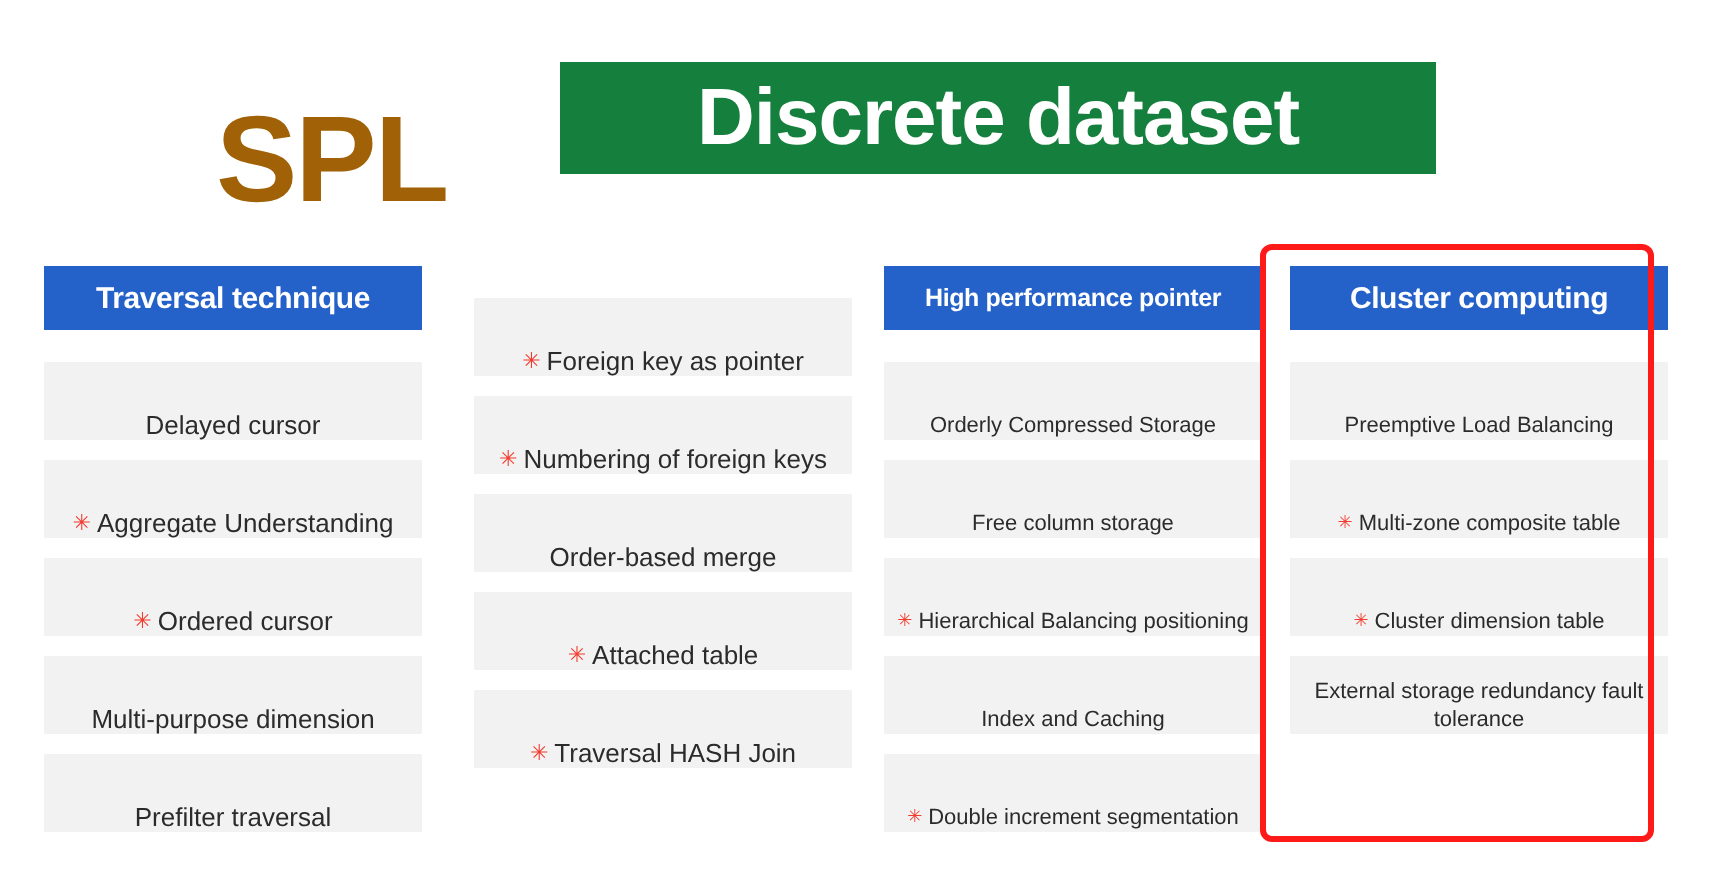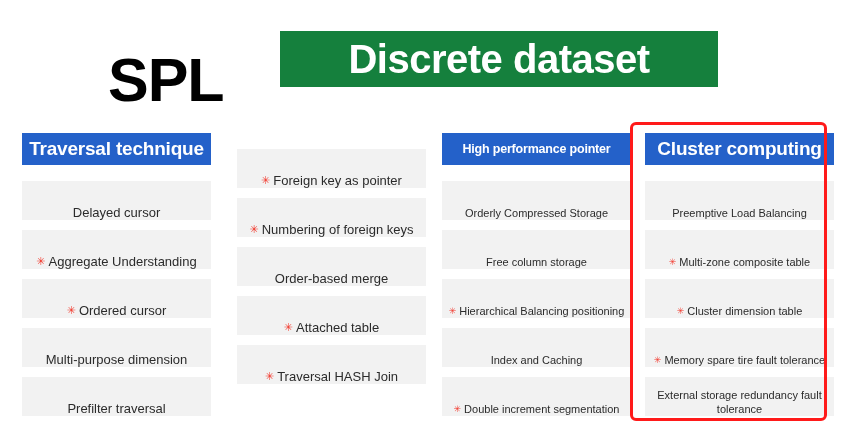--- a/index.html
+++ b/index.html
@@ -25,21 +25,21 @@
     height: 70px;
   }
   #brand-logo {
     position: absolute;
     left: 108px;
     top: 22px;
     font-size: 61px;
     line-height: 61px;
     font-weight: bold;
     letter-spacing: -1px;
-    color: #000000;
+    color: #a16207;
     transform: translateY(-50%);
     top: 56px;
   }
   #title-banner {
     position: absolute;
     left: 280px;
     top: 7px;
     width: 438px;
     height: 56px;
     background: #15803d;
@@ -78,21 +78,21 @@
 
   .col-header {
     height: 32px;
     background: #2461c9;
     color: #ffffff;
     display: flex;
     align-items: center;
     justify-content: center;
     text-align: center;
     font-weight: bold;
-    font-size: 19px;
+    font-size: 15px;
     letter-spacing: -0.2px;
     box-sizing: border-box;
     padding: 0 6px;
   }
   .col-header.small {
     font-size: 12.5px;
   }
 
   .cells {
     margin-top: 16px;
@@ -214,22 +214,19 @@
         <div class="cell small">
           <span class="cell-inner"><span>Preemptive Load Balancing</span></span>
         </div>
         <div class="cell small">
           <span class="cell-inner"><span class="star">✳</span><span>Multi-zone composite table</span></span>
         </div>
         <div class="cell small">
           <span class="cell-inner"><span class="star">✳</span><span>Cluster dimension table</span></span>
         </div>
         <div class="cell small">
-          <span class="cell-inner"><span class="star">✳</span><span>Memory spare tire fault tolerance</span></span>
-        </div>
-        <div class="cell small">
           <span class="cell-inner"><span>External storage redundancy fault tolerance</span></span>
         </div>
       </div>
     </div>
   </div>
 
 <div id="highlight-box"></div>
 
 </body></html>

